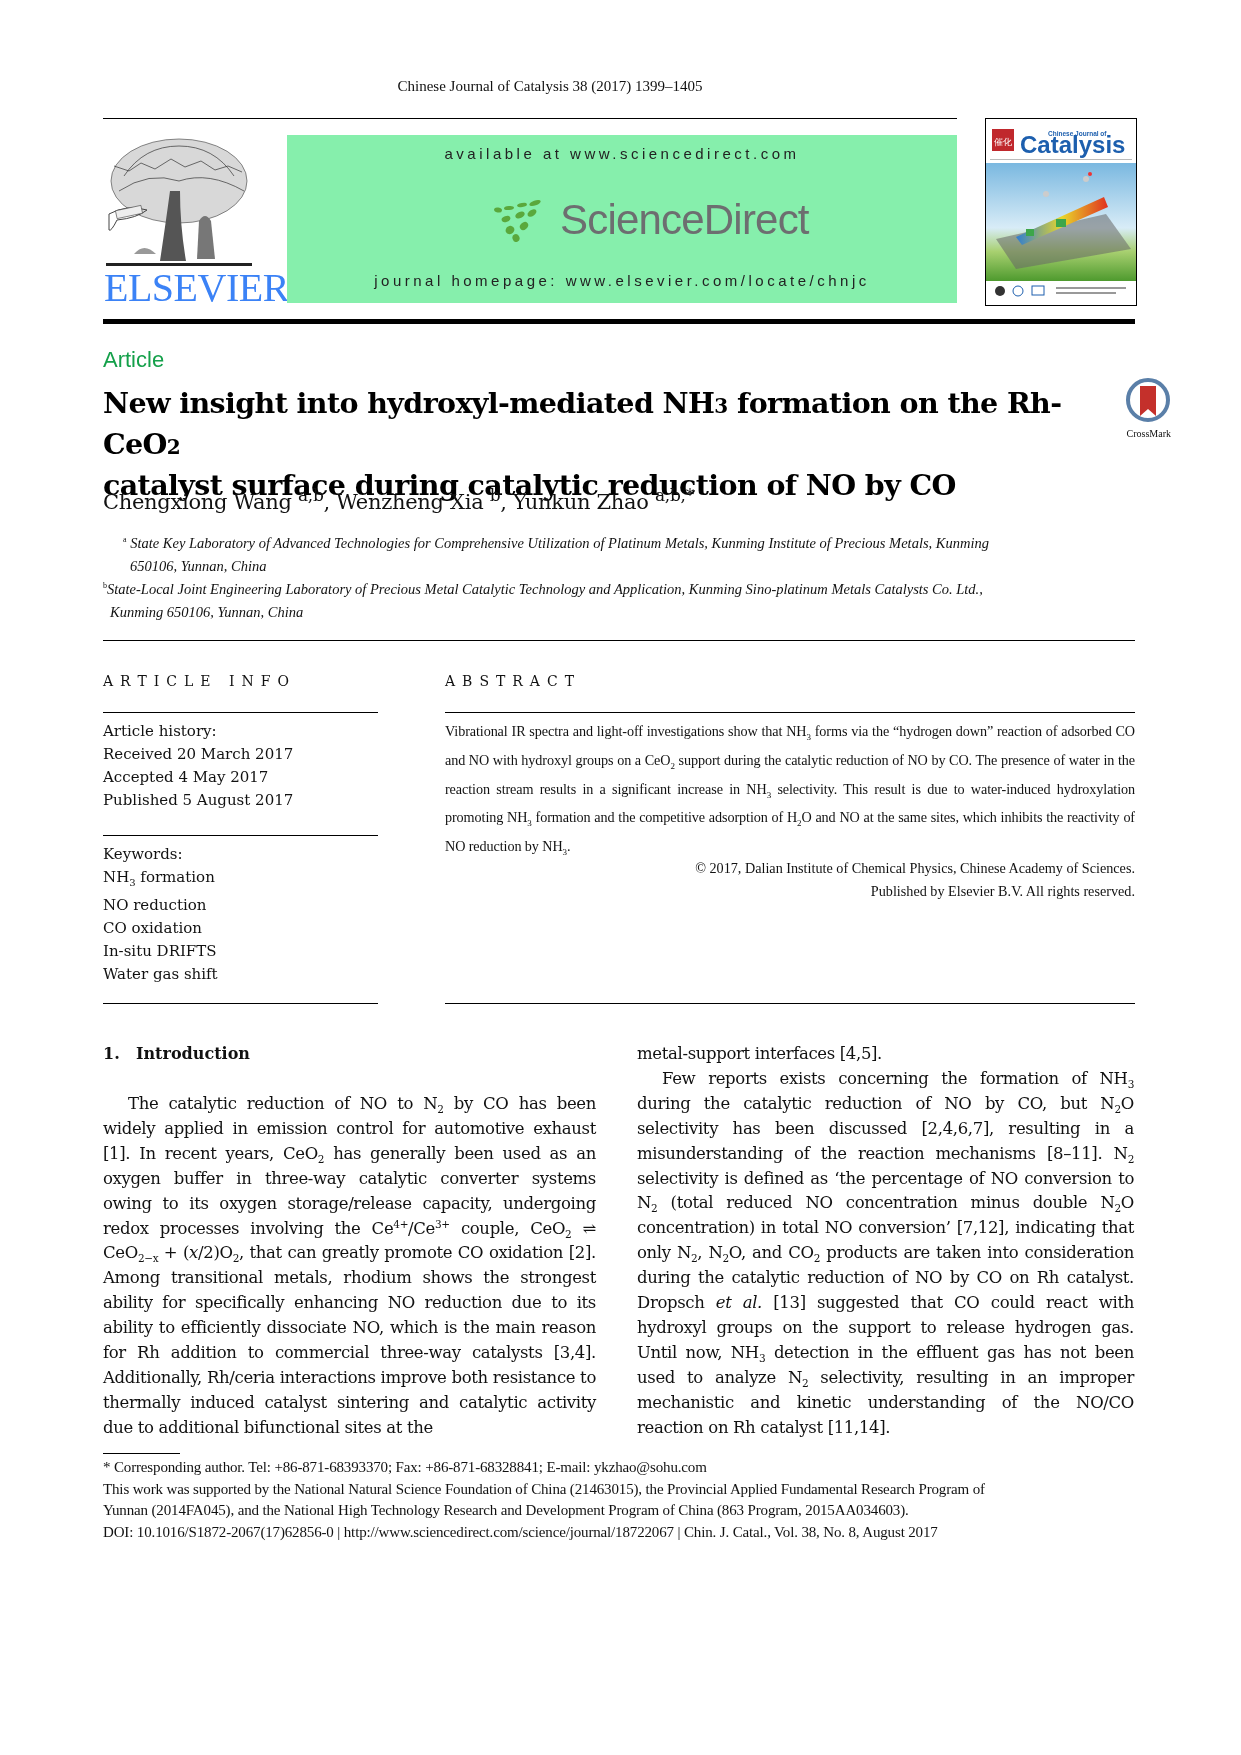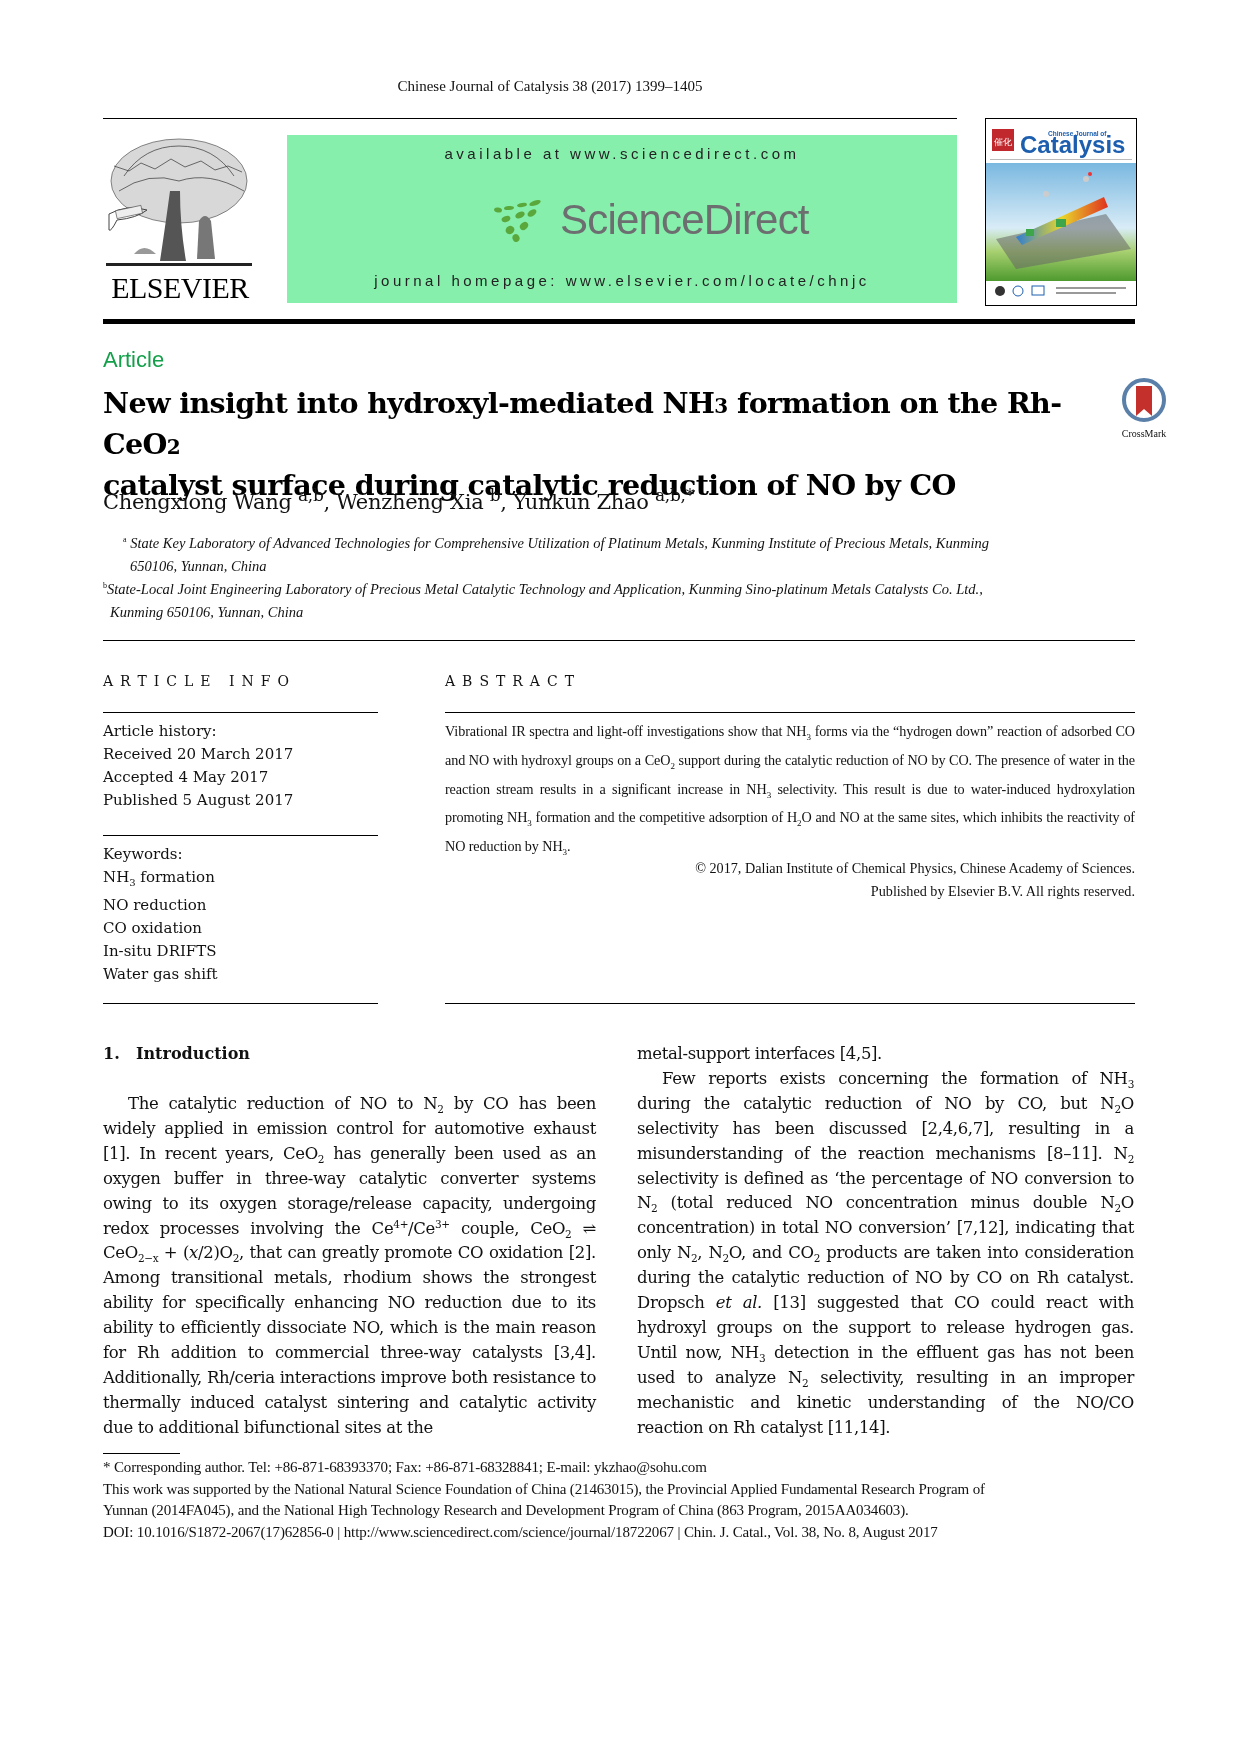--- a/index.html
+++ b/index.html
@@ -8,39 +8,39 @@
   .abs { position: absolute; }
   .serif { font-family: "Liberation Serif", "DejaVu Serif", serif; }
 
   
   #running-head { left: 0; width: 1100px; top: 78px; text-align: center; font-size: 15px; }
   #rule-top { left: 103px; top: 118px; width: 854px; height: 1px; background: #000; }
 
   
   #elsevier-logo { left: 104px; top: 136px; width: 152px; height: 168px; }
   #elsevier-tree { width: 150px; height: 135px; }
-  #elsevier-word { font-family: "Liberation Serif", serif; color: #000000; font-size: 30px;
+  #elsevier-word { font-family: "Liberation Serif", serif; color: #3b82f6; font-size: 40px;
                    letter-spacing: -0.5px; margin-top: -2px; text-align: center; line-height: 30px; }
   #sd-banner { left: 287px; top: 135px; width: 670px; height: 168px; background: #86efac; }
   #sd-available { left: 0; width: 100%; top: 10px; text-align: center; font-size: 15px;
                   letter-spacing: 3.5px; color: #222; font-family: "Liberation Sans", sans-serif; }
   #sd-logo { left: 205px; top: 62px; height: 45px; display: flex; align-items: center; }
   #sd-word { font-family: "Liberation Sans", sans-serif; font-size: 42px; color: #6d6e70;
              letter-spacing: -0.8px; margin-left: 8px; }
   #sd-homepage { left: 0; width: 100%; top: 137px; text-align: center; font-size: 15px;
                  letter-spacing: 3.5px; color: #222; font-family: "Liberation Sans", sans-serif; }
   #journal-cover { left: 985px; top: 118px; width: 150px; height: 186px; border: 1px solid #000;
                    background: #15803d; overflow: hidden; }
   #rule-thick { left: 103px; top: 319px; width: 1032px; height: 5px; background: #000; }
 
   
   #article-type { left: 103px; top: 347px; font-family: "Liberation Sans", sans-serif; font-size: 22px; color: #14a04a; }
   #title { left: 103px; top: 384px; width: 1000px; font-family: "DejaVu Serif", serif; font-weight: bold;
            font-size: 28.5px; line-height: 38px; color: #000; letter-spacing: -0.6px; }
-  #crossmark { left: 1117px; top: 377px; width: 54px; text-align: center; }
+  #crossmark { left: 1117px; top: 377px; width: 54px; text-align: right; }
   #crossmark-label { font-size: 10px; font-family: "Liberation Serif", serif; margin-top: 1px; }
   #authors { left: 103px; top: 485px; font-size: 21px; font-family: "DejaVu Serif", serif; letter-spacing: -0.3px; }
   #authors sup { font-size: 17px; }
   .affil { left: 103px; width: 1000px; font-style: italic; font-size: 14.5px; line-height: 23px;
            font-family: "Liberation Serif", serif; }
   .affil sup { font-size: 8px; font-style: normal; }
   #affil-a { top: 528px; margin-left: 20px; }
   #affil-b { top: 574px; }
 
   #rule-info-top-l { left: 103px; top: 640px; width: 343px; height: 1px; background: #000; }

